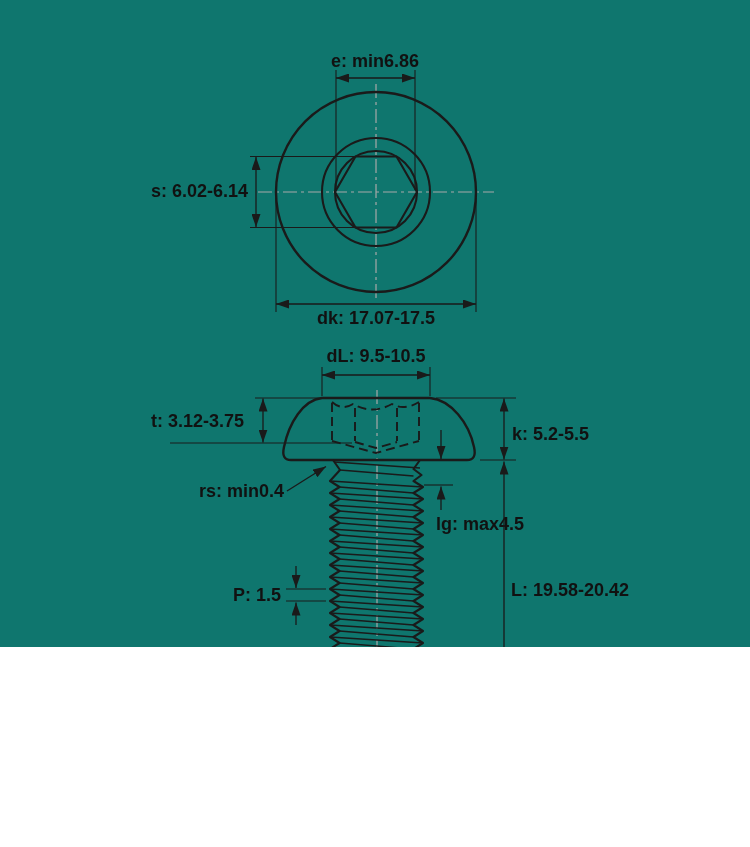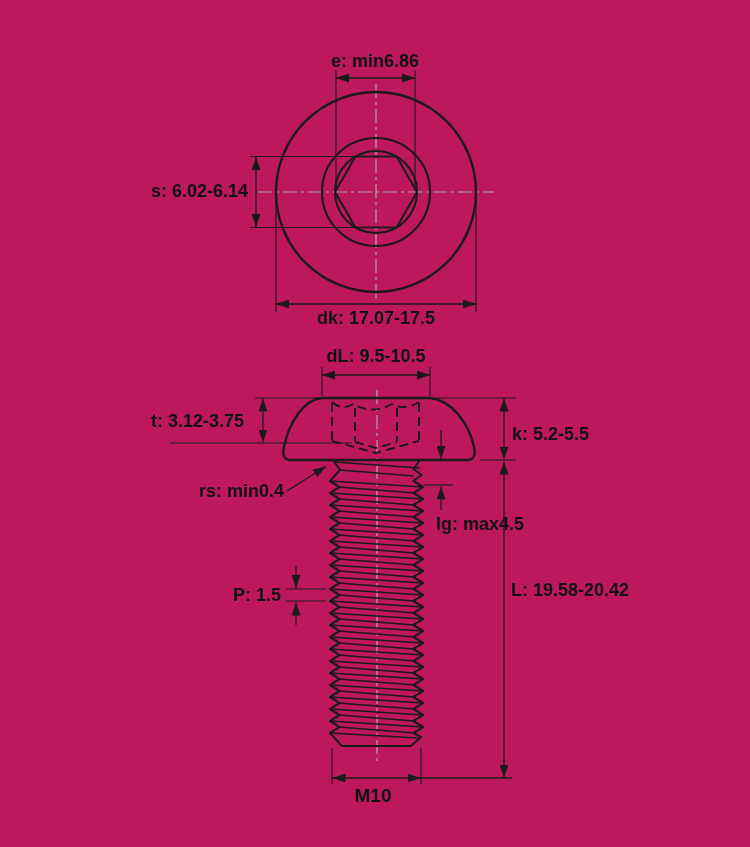--- a/index.html
+++ b/index.html
@@ -1,16 +1,16 @@
 <!DOCTYPE html>
 <html><head>
 <meta charset="utf-8">
 <style>
   html,body{margin:0;padding:0;background:#ffffff;}
-  .stage{position:relative;width:750px;height:847px;background:#be185d;overflow:hidden;
+  .stage{position:relative;width:750px;height:647px;background:#0f766e;overflow:hidden;
          font-family:"Liberation Sans",sans-serif;}
   svg{position:absolute;left:0;top:0;}
   .outline{fill:none;stroke:#1a1a1a;stroke-width:2.4;stroke-linejoin:round;stroke-linecap:round;}
   .outline2{fill:none;stroke:#1a1a1a;stroke-width:2.1;stroke-linejoin:round;}
   .hiddenl{fill:none;stroke:#1a1a1a;stroke-width:1.9;stroke-dasharray:9 5;stroke-linecap:butt;}
   .thin{fill:none;stroke:#1a1a1a;stroke-width:1.1;}
   .dim{fill:none;stroke:#1a1a1a;stroke-width:1.3;}
   .diag{fill:none;stroke:#1a1a1a;stroke-width:1.4;}
   .center{fill:none;stroke:#a8a8a8;stroke-width:1.2;stroke-dasharray:14 4 3 4;}
   .lbl{font-family:"Liberation Sans",sans-serif;font-weight:bold;font-size:18px;fill:#111111;}

